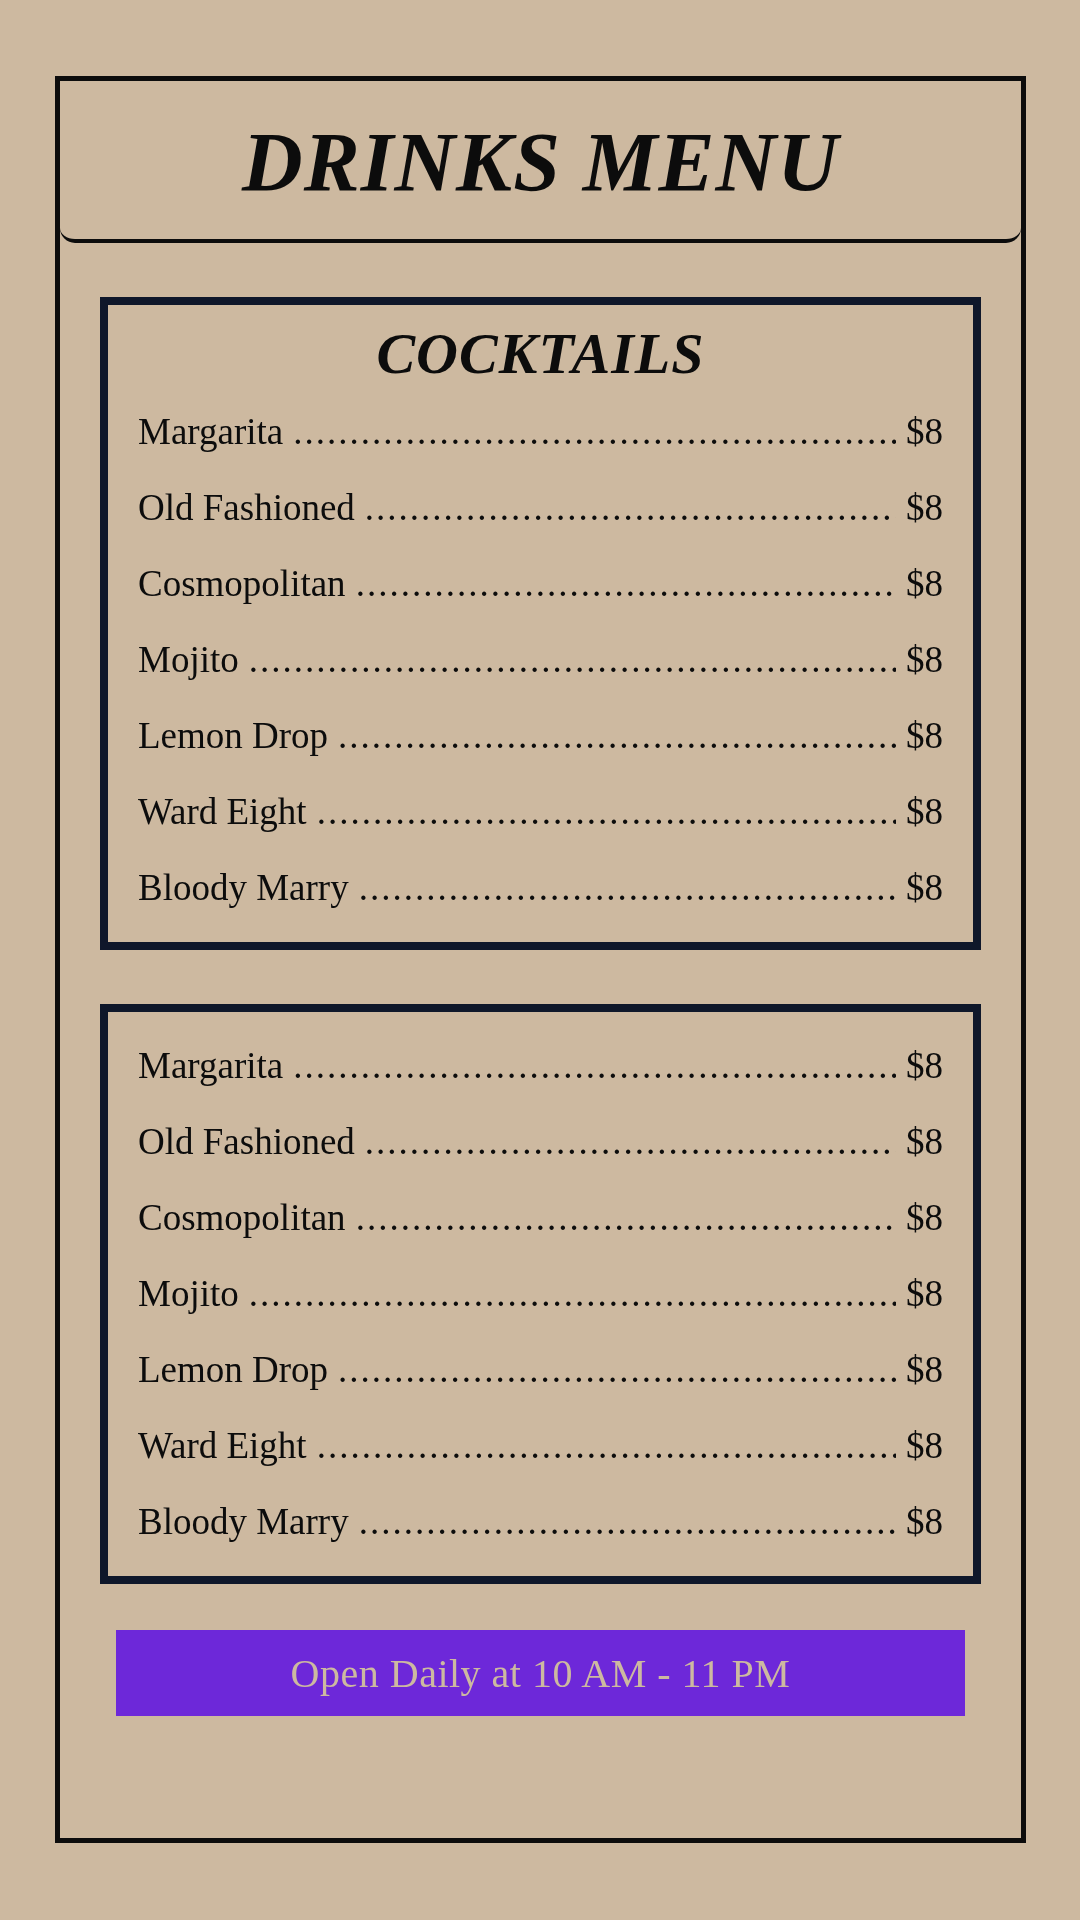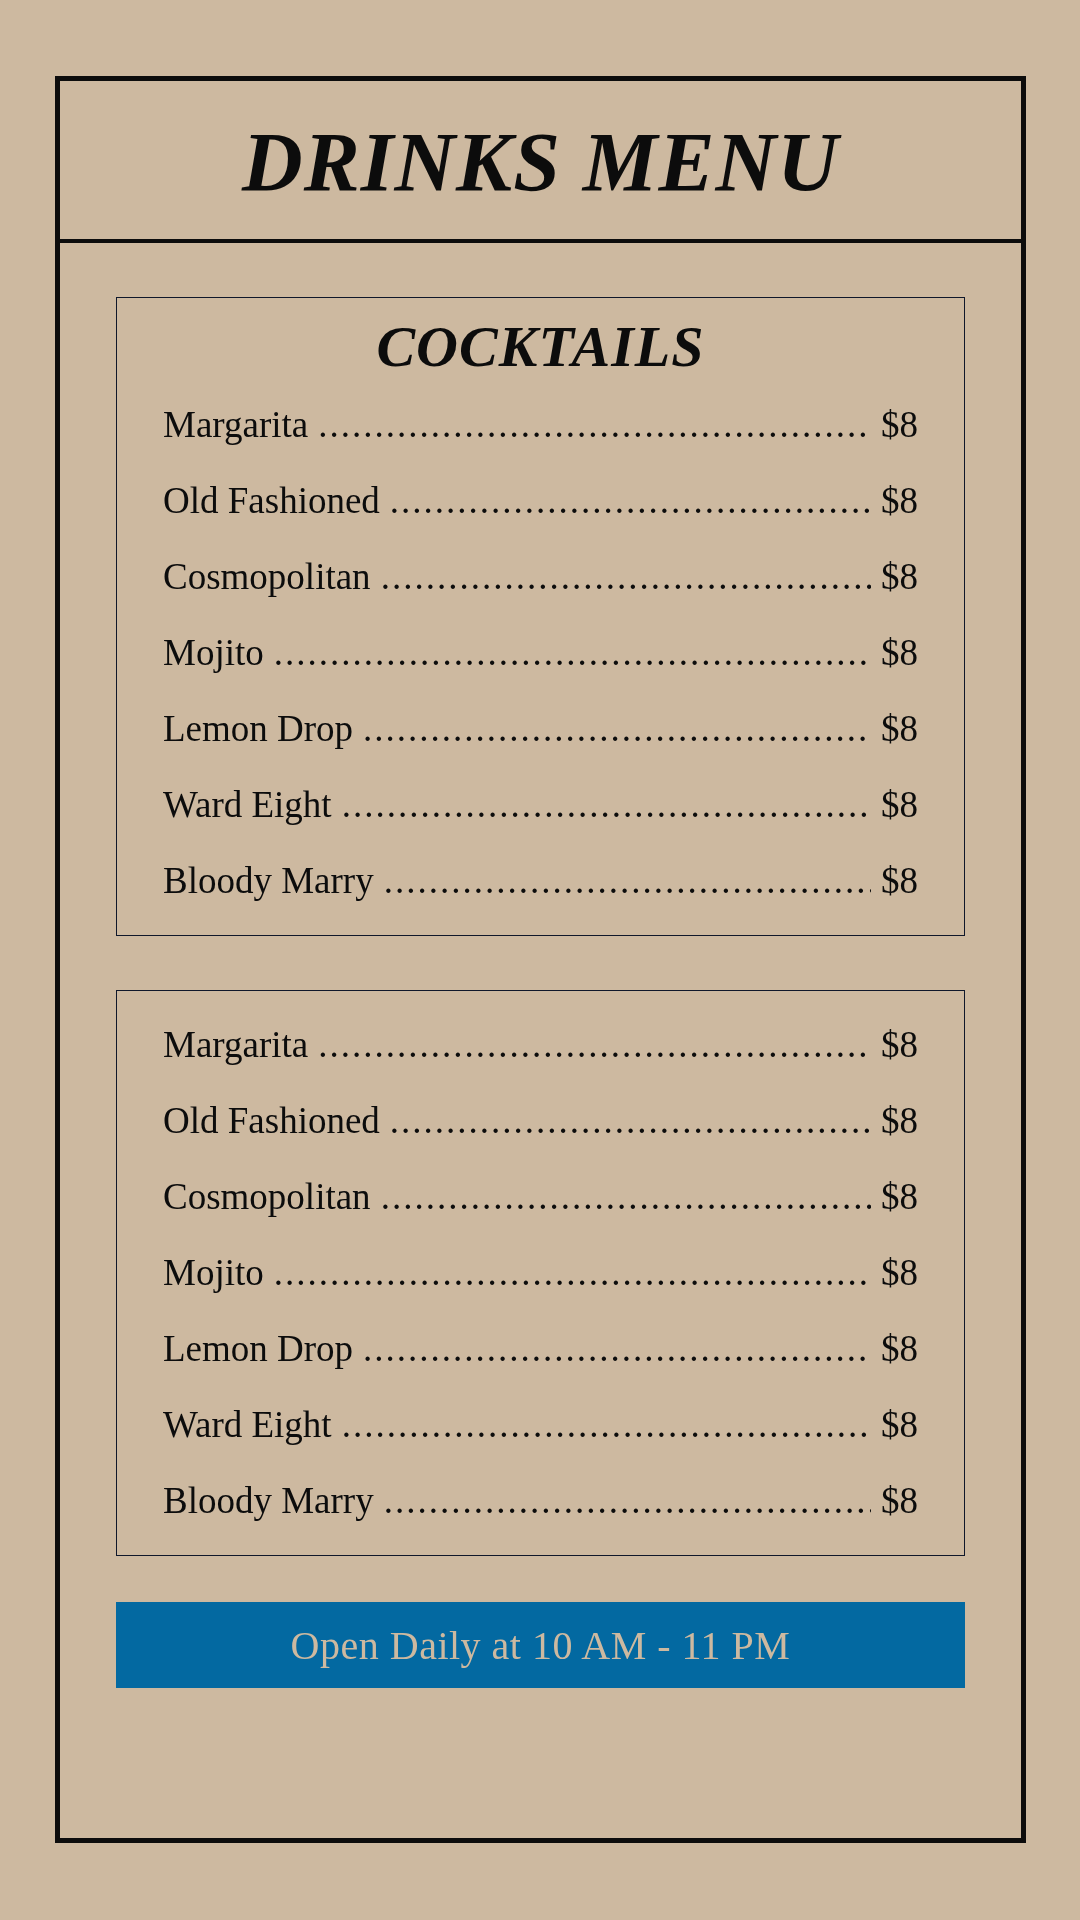--- a/index.html
+++ b/index.html
@@ -23,35 +23,36 @@
     right: 54px;
     top: 76px;
     bottom: 77px;
     border: 5px solid #0c0c0c;
   }
 
   .title-block {
     text-align: center;
     padding: 36px 10px 30px;
     border-bottom: 4px solid #0c0c0c;
+    border-radius: 15px;
   }
 
   .menu-title {
     font-style: italic;
     font-weight: 700;
     font-size: 84px;
     line-height: 1.1;
     letter-spacing: 1px;
     white-space: nowrap;
   }
 
   .section {
-    margin: 54px 56px 0;
-    border: 1px solid #0f172a;
-    padding: 16px 46px 16px;
+    margin: 54px 40px 0;
+    border: 8px solid #0f172a;
+    padding: 16px 30px 16px;
   }
 
   .section-heading {
     text-align: center;
     font-style: italic;
     font-weight: 700;
     font-size: 58px;
     line-height: 1.15;
     margin-bottom: 6px;
     letter-spacing: 1px;
@@ -76,21 +77,21 @@
     min-width: 0;
   }
   .leader::after {
     content: "................................................................................................";
   }
 
   .item-price { flex: 0 0 auto; }
 
   .footer-bar {
     margin: 46px 56px 0;
-    background: #0369a1;
+    background: #6d28d9;
     height: 86px;
     display: flex;
     align-items: center;
     justify-content: center;
   }
 
   .footer-text {
     color: #cdb9a0;
     font-size: 40px;
     letter-spacing: 0.5px;

